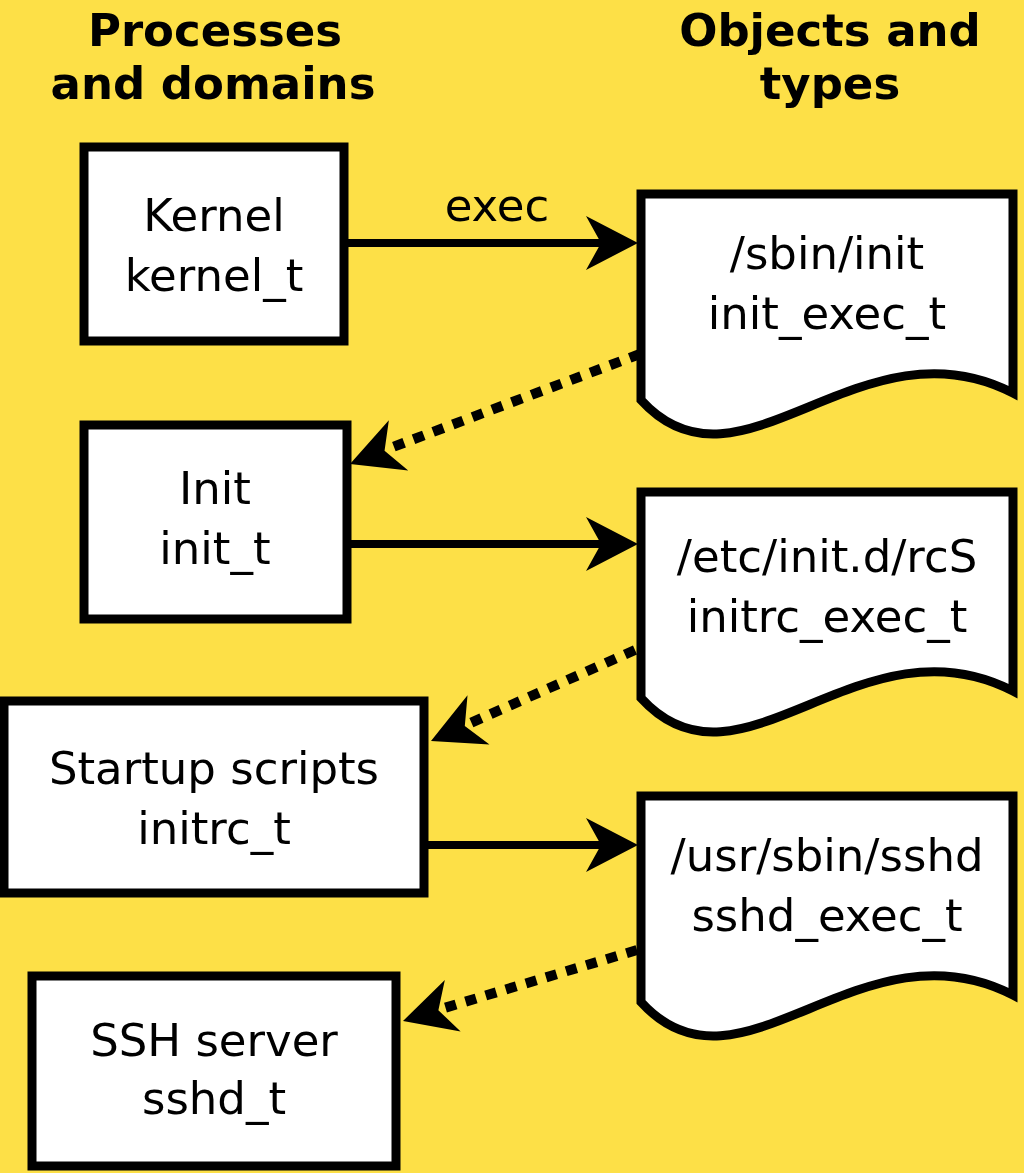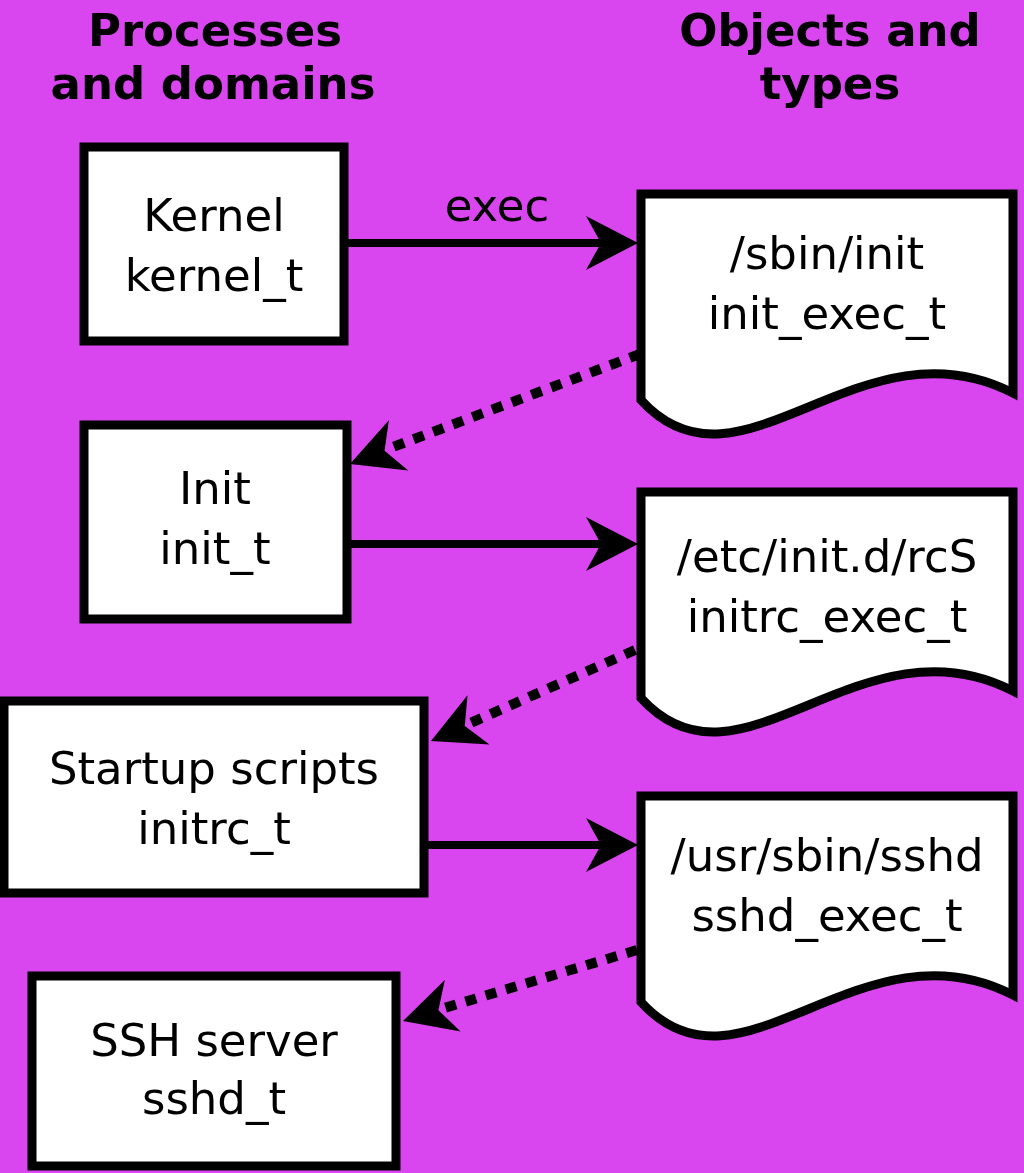--- a/index.html
+++ b/index.html
@@ -1,20 +1,20 @@
 <!DOCTYPE html>
 <html><head>
 <meta charset="utf-8">
 <style>
   html, body { margin: 0; padding: 0; background: #ffffff; }
   .canvas {
     position: relative;
     width: 1024px;
     height: 1173px;
-    background: #d946ef;
+    background: #fde047;
     overflow: hidden;
   }
   svg { display: block; }
   svg text {
     font-family: "DejaVu Sans", "Liberation Sans", sans-serif;
     fill: #000000;
   }
   .header-text { font-size: 45px; font-weight: bold; }
   .node-text   { font-size: 45px; }
   .edge-text   { font-size: 45px; }

